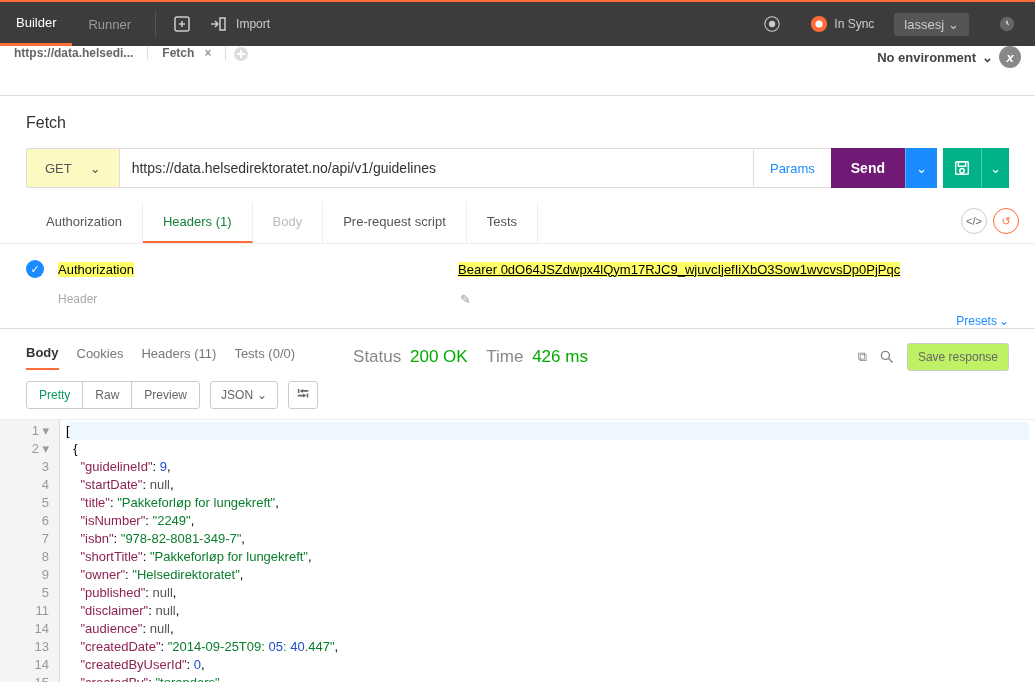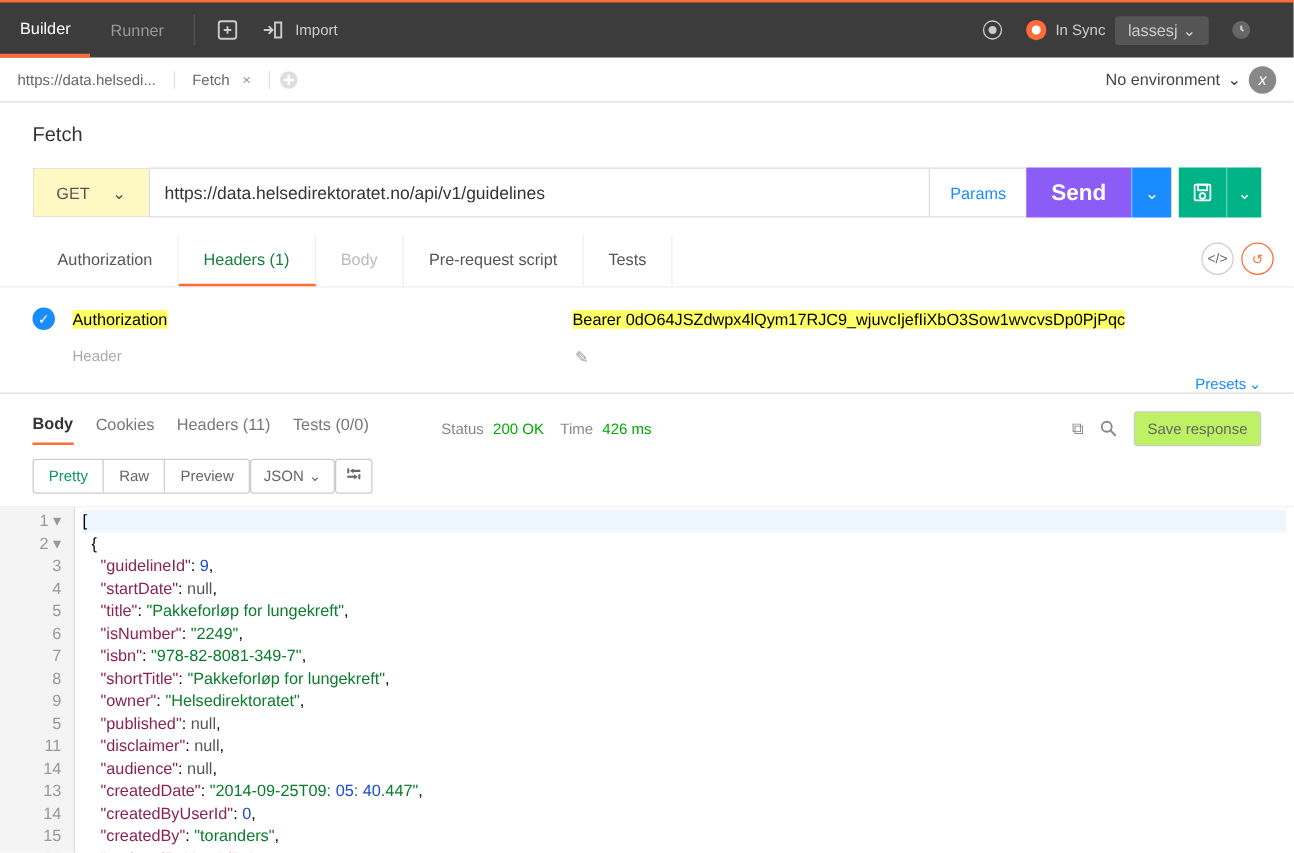--- a/index.html
+++ b/index.html
@@ -3,66 +3,66 @@
 <meta charset="utf-8">
 <style>
 * { margin: 0; padding: 0; box-sizing: border-box; font-family: -apple-system, "Helvetica Neue", Arial, sans-serif; }
 body { width: 1035px; height: 682px; overflow: hidden; background: #fff; }
 .topbar { height: 46px; background: #3c3c3c; display: flex; align-items: center; color: #ccc; font-size: 13px; border-top: 2px solid #ff6c37; }
 .topbar .tabs { display: flex; height: 100%; }
 .topbar .tab { padding: 0 16px; display: flex; align-items: center; cursor: pointer; color: #999; }
 .topbar .tab.active { color: #fff; border-bottom: 3px solid #ff6c37; }
 .topbar .divider { width: 1px; height: 24px; background: #555; margin: 0 8px; }
 .topbar .iconbtn { width: 36px; height: 36px; display:flex; align-items:center; justify-content:center; color:#ccc; cursor:pointer; }
-.topbar .right { margin-left: auto; display:flex; align-items:center; gap:8px; padding-right:24px; }
+.topbar .right { margin-left: auto; display:flex; align-items:center; gap:20px; padding-right:10px; }
 .topbar .sync { display:flex; align-items:center; gap:6px; color:#ccc; font-size:12px; }
 .topbar .user { background:#555; padding:4px 10px; border-radius:3px; display:flex; align-items:center; gap:4px; }
-.tabstrip { height: 36px; border-bottom:1px solid #ddd; display:flex; align-items:center; }
+.tabstrip { height: 50px; border-bottom:1px solid #ddd; display:flex; align-items:flex-start;font-weight:bold; }
 .tabstrip .doc-tab { padding:0 14px; display:flex; align-items:center; font-size:12px; color:#666; border-right:1px solid #ddd; position:relative; max-width:160px; }
 .tabstrip .doc-tab.active { background:#fff; }
 .tabstrip .doc-tab .close { margin-left:10px; color:#999; cursor:pointer; }
 .tabstrip .add { width:30px; display:flex; align-items:center; justify-content:center; color:#bbb; cursor:pointer; }
 .tabstrip .env { margin-left:auto; padding:0 14px; display:flex; align-items:center; gap:6px; font-size:13px; color:#444; }
 .env .envicon { width:22px; height:22px; border-radius:50%; background:#888; display:flex; align-items:center; justify-content:center; color:#fff; font-style:italic; font-size:13px; }
 .title-row { padding: 18px 26px 10px; font-size:16px; color:#333; }
 .request-row { display:flex; padding: 6px 26px 14px; gap:0; }
 .method-sel { border:1px solid #ddd; border-right:none; background:#fef9c3; padding:0 18px; display:flex; align-items:center; font-size:13px; color:#555; border-radius:3px 0 0 3px; cursor:pointer; gap:18px; }
 .url-input { flex:1; border:1px solid #ddd; border-right:none; padding:12px 12px; font-size:14px; color:#333; }
 .params-btn { border:1px solid #ddd; border-right:none; padding:0 16px; background:#fff; color:#1a8cff; font-size:13px; cursor:pointer; }
-.send-btn { background:#8b5cf6; color:#fff; border:none; padding:0 20px; font-size:18px; font-weight:600; cursor:pointer; display:flex; align-items:center; }
+.send-btn { background:#701a75; color:#fff; border:none; padding:0 20px; font-size:14px; font-weight:600; cursor:pointer; display:flex; align-items:center; }
 .send-drop { background:#1a8cff; border:none; border-left:1px solid rgba(255,255,255,.3); color:#fff; width:32px; cursor:pointer; }
 .save-btn { background:#00b386; color:#fff; border:none; width:38px; margin-left:6px; cursor:pointer; display:flex; align-items:center; justify-content:center; }
 .save-drop { background:#00b386; border:none; border-left:1px solid rgba(255,255,255,.3); color:#fff; width:28px; cursor:pointer; }
 .request-row > * { height:40px; }
 .req-tabs { display:flex; padding:0 26px; border-bottom:1px solid #eee; position:relative; }
 .req-tabs .rtab { padding:12px 20px; font-size:13px; color:#555; cursor:pointer; border-right:1px solid #eee; }
 .req-tabs .rtab.active { border-bottom:2px solid #ff6c37; color:#15803d; font-weight:500; }
 .req-tabs .rtab.muted { color:#bbb; }
 .req-tabs .rightctl { position:absolute; right:16px; top:6px; display:flex; gap:6px; }
 .circ { width:26px; height:26px; border:1px solid #ccc; border-radius:50%; display:flex; align-items:center; justify-content:center; font-size:11px; color:#666; cursor:pointer; }
 .headers-area { padding: 10px 26px 4px; }
 .kv-row { display:flex; align-items:center; height:30px; font-size:13px; }
 .kv-row .chk { width:18px; height:18px; border-radius:50%; background:#1a8cff; display:flex; align-items:center; justify-content:center; color:#fff; font-size:11px; margin-right:10px; }
 .kv-row .key { width:400px; padding:2px 4px; }
-.kv-row .val { flex:1; padding:2px 4px; }
+.kv-row .val { flex:1; padding:2px 4px;text-decoration:underline; }
 .hl { background:#ffff66; }
 .kv-placeholder { color:#aaa; font-size:12px; }
 .editicon { color:#999; cursor:pointer; margin-left:6px; }
 .presets { position:absolute; right:26px; color:#1a8cff; font-size:12px; cursor:pointer; display:flex; align-items:center; gap:2px; }
 .response-area { border-top:1px solid #ddd; margin-top:10px; }
 .res-tabs { display:flex; padding:14px 26px 0; gap:18px; font-size:13px; color:#777; align-items:center; }
 .res-tabs .restab { padding-bottom:8px; cursor:pointer; }
 .res-tabs .restab.active { color:#333; font-weight:600; border-bottom:2px solid #ff6c37; }
-.res-tabs .status { margin-left:40px; font-size:12px; }
+.res-tabs .status { margin-left:40px; font-size:17px; }
 .res-tabs .status .ok { color:#0a0; margin-left:4px; }
 .res-tabs .status .lbl { color:#888; }
 .res-tabs .status .ms { color:#0a0; margin-left:4px; }
 .res-tabs .rightbtns { margin-left:auto; display:flex; gap:12px; align-items:center; }
 .res-tabs .saveresp { border:1px solid #ccc; background:#bef264; padding:6px 10px; font-size:12px; color:#666; border-radius:3px; cursor:pointer; }
-.viewmode { display:flex; padding:10px 26px; align-items:flex-end; }
+.viewmode { display:flex; padding:10px 26px; gap:10px; align-items:flex-end; }
 .viewmode .pillgroup { border:1px solid #ccc; border-radius:3px; display:flex; overflow:hidden; }
 .viewmode .pill { padding:6px 12px; font-size:12px; color:#666; cursor:pointer; border-right:1px solid #ccc; }
 .viewmode .pill:last-child{border-right:none;}
 .viewmode .pill.active { color:#0a9962; font-weight:500; }
 .viewmode .sel { border:1px solid #ccc; border-radius:3px; padding:6px 10px; font-size:12px; color:#666; cursor:pointer; display:flex; align-items:center; gap:4px; }
 .viewmode .wrapbtn { border:1px solid #ccc; border-radius:3px; width:30px; height:28px; display:flex; align-items:center; justify-content:center; cursor:pointer; color:#666; }
 .code-view { display:flex; font-family: "Menlo","Consolas",monospace; font-size:13px; border-top:1px solid #eee; }
 .gutter { width:60px; background:#f4f4f4; text-align:right; color:#999; padding:2px 10px 2px 0; line-height:18px; border-right:1px solid #ddd; }
 .gutter div { height:18px; }
 .gutter .fold { color:#999; }

